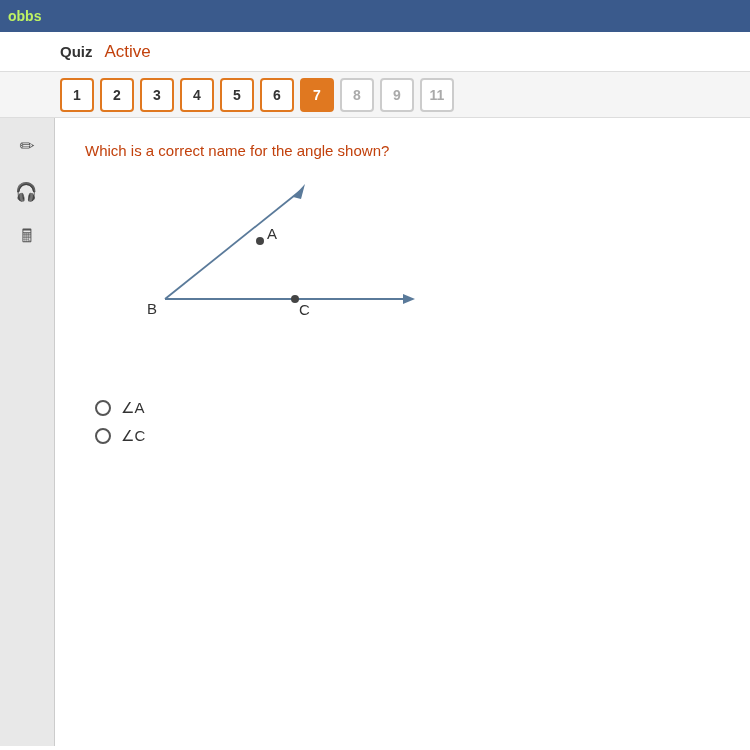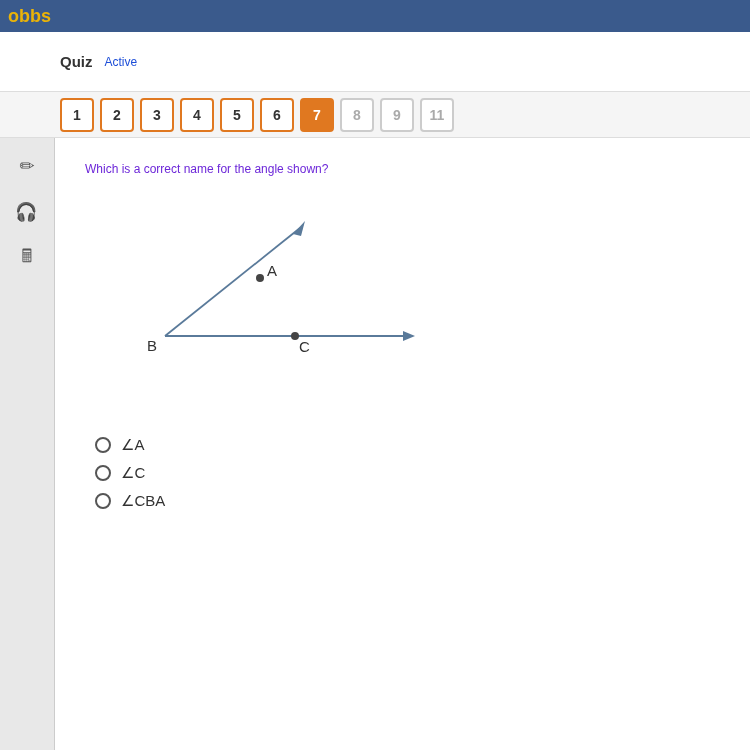--- a/index.html
+++ b/index.html
@@ -13,44 +13,44 @@
 
     
     .top-bar {
       background: #3a5a8c;
       height: 32px;
       display: flex;
       align-items: center;
       padding-left: 8px;
     }
     .top-bar-title {
-      color: #eab308;
-      font-size: 18px;
+      color: #bef264;
+      font-size: 14px;
       font-weight: bold;
       text-align: right;
     }
 
     
     .quiz-header {
       background: #fff;
-      height: 60px;
+      height: 40px;
       display: flex;
       align-items: center;
       padding-left: 60px;
       border-bottom: 1px solid #ddd;
       gap: 12px;
     }
     .quiz-label {
       font-size: 15px;
       font-weight: bold;
       color: #333;
     }
     .quiz-status {
-      font-size: 12px;
-      color: #1d4ed8;
+      font-size: 17px;
+      color: #c2410c;
     }
 
     
     .number-row {
       background: #f5f5f5;
       height: 46px;
       display: flex;
       align-items: center;
       padding-left: 60px;
       gap: 6px;
@@ -110,23 +110,22 @@
 
     
     .content {
       flex: 1;
       background: #fff;
       padding: 24px 30px;
       overflow-y: auto;
     }
 
     .question-text {
-      font-size: 12px;
-      color: #6d28d9;
-      margin-bottom: 20px;
+      font-size: 15px;
+      color: #c2410c;
     }
 
     
     .diagram-container {
       width: 320px;
       height: 220px;
       position: relative;
       margin-bottom: 20px;
       margin-left: 20px;
     }
@@ -226,20 +225,16 @@
 
     <div class="choices">
     <div class="choice-item">
           <div class="radio-circle"></div>
           <span class="choice-label">∠A</span>
         </div>
         <div class="choice-item">
           <div class="radio-circle"></div>
           <span class="choice-label">∠C</span>
         </div>
-        <div class="choice-item">
-          <div class="radio-circle"></div>
-          <span class="choice-label">∠CBA</span>
-        </div>
       </div>
 
   </div>
 </div>
 
 </body></html>

